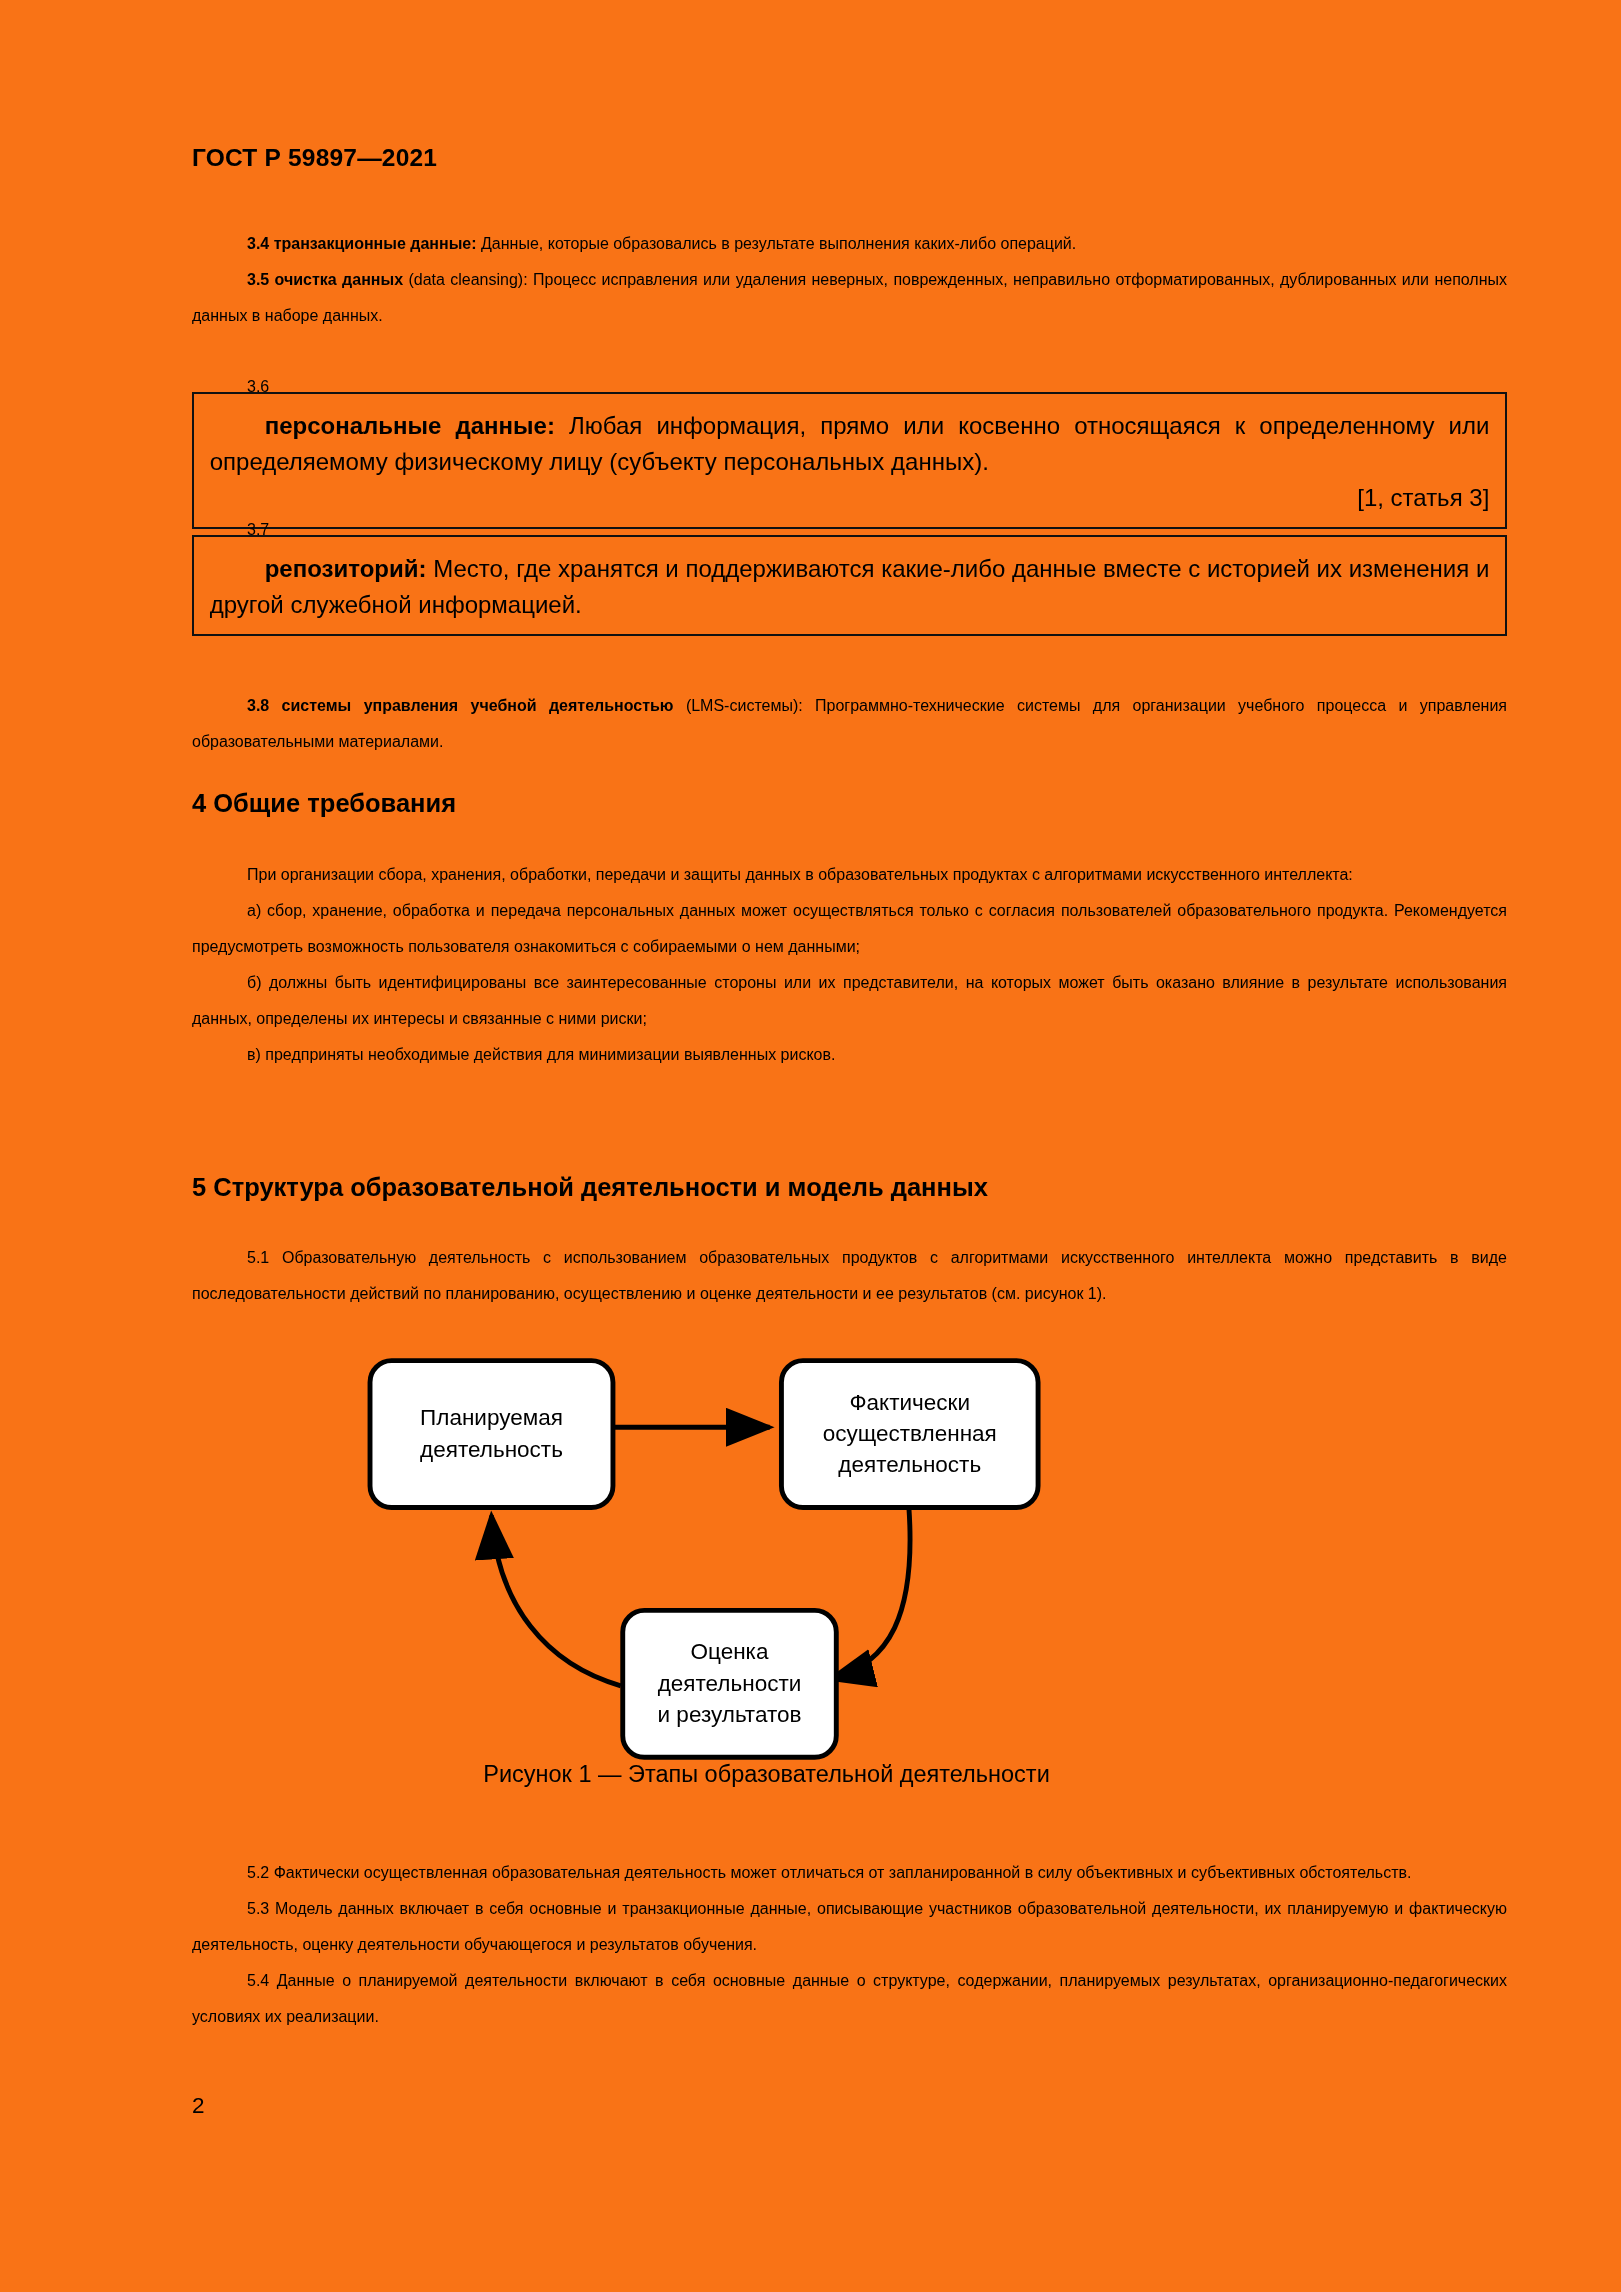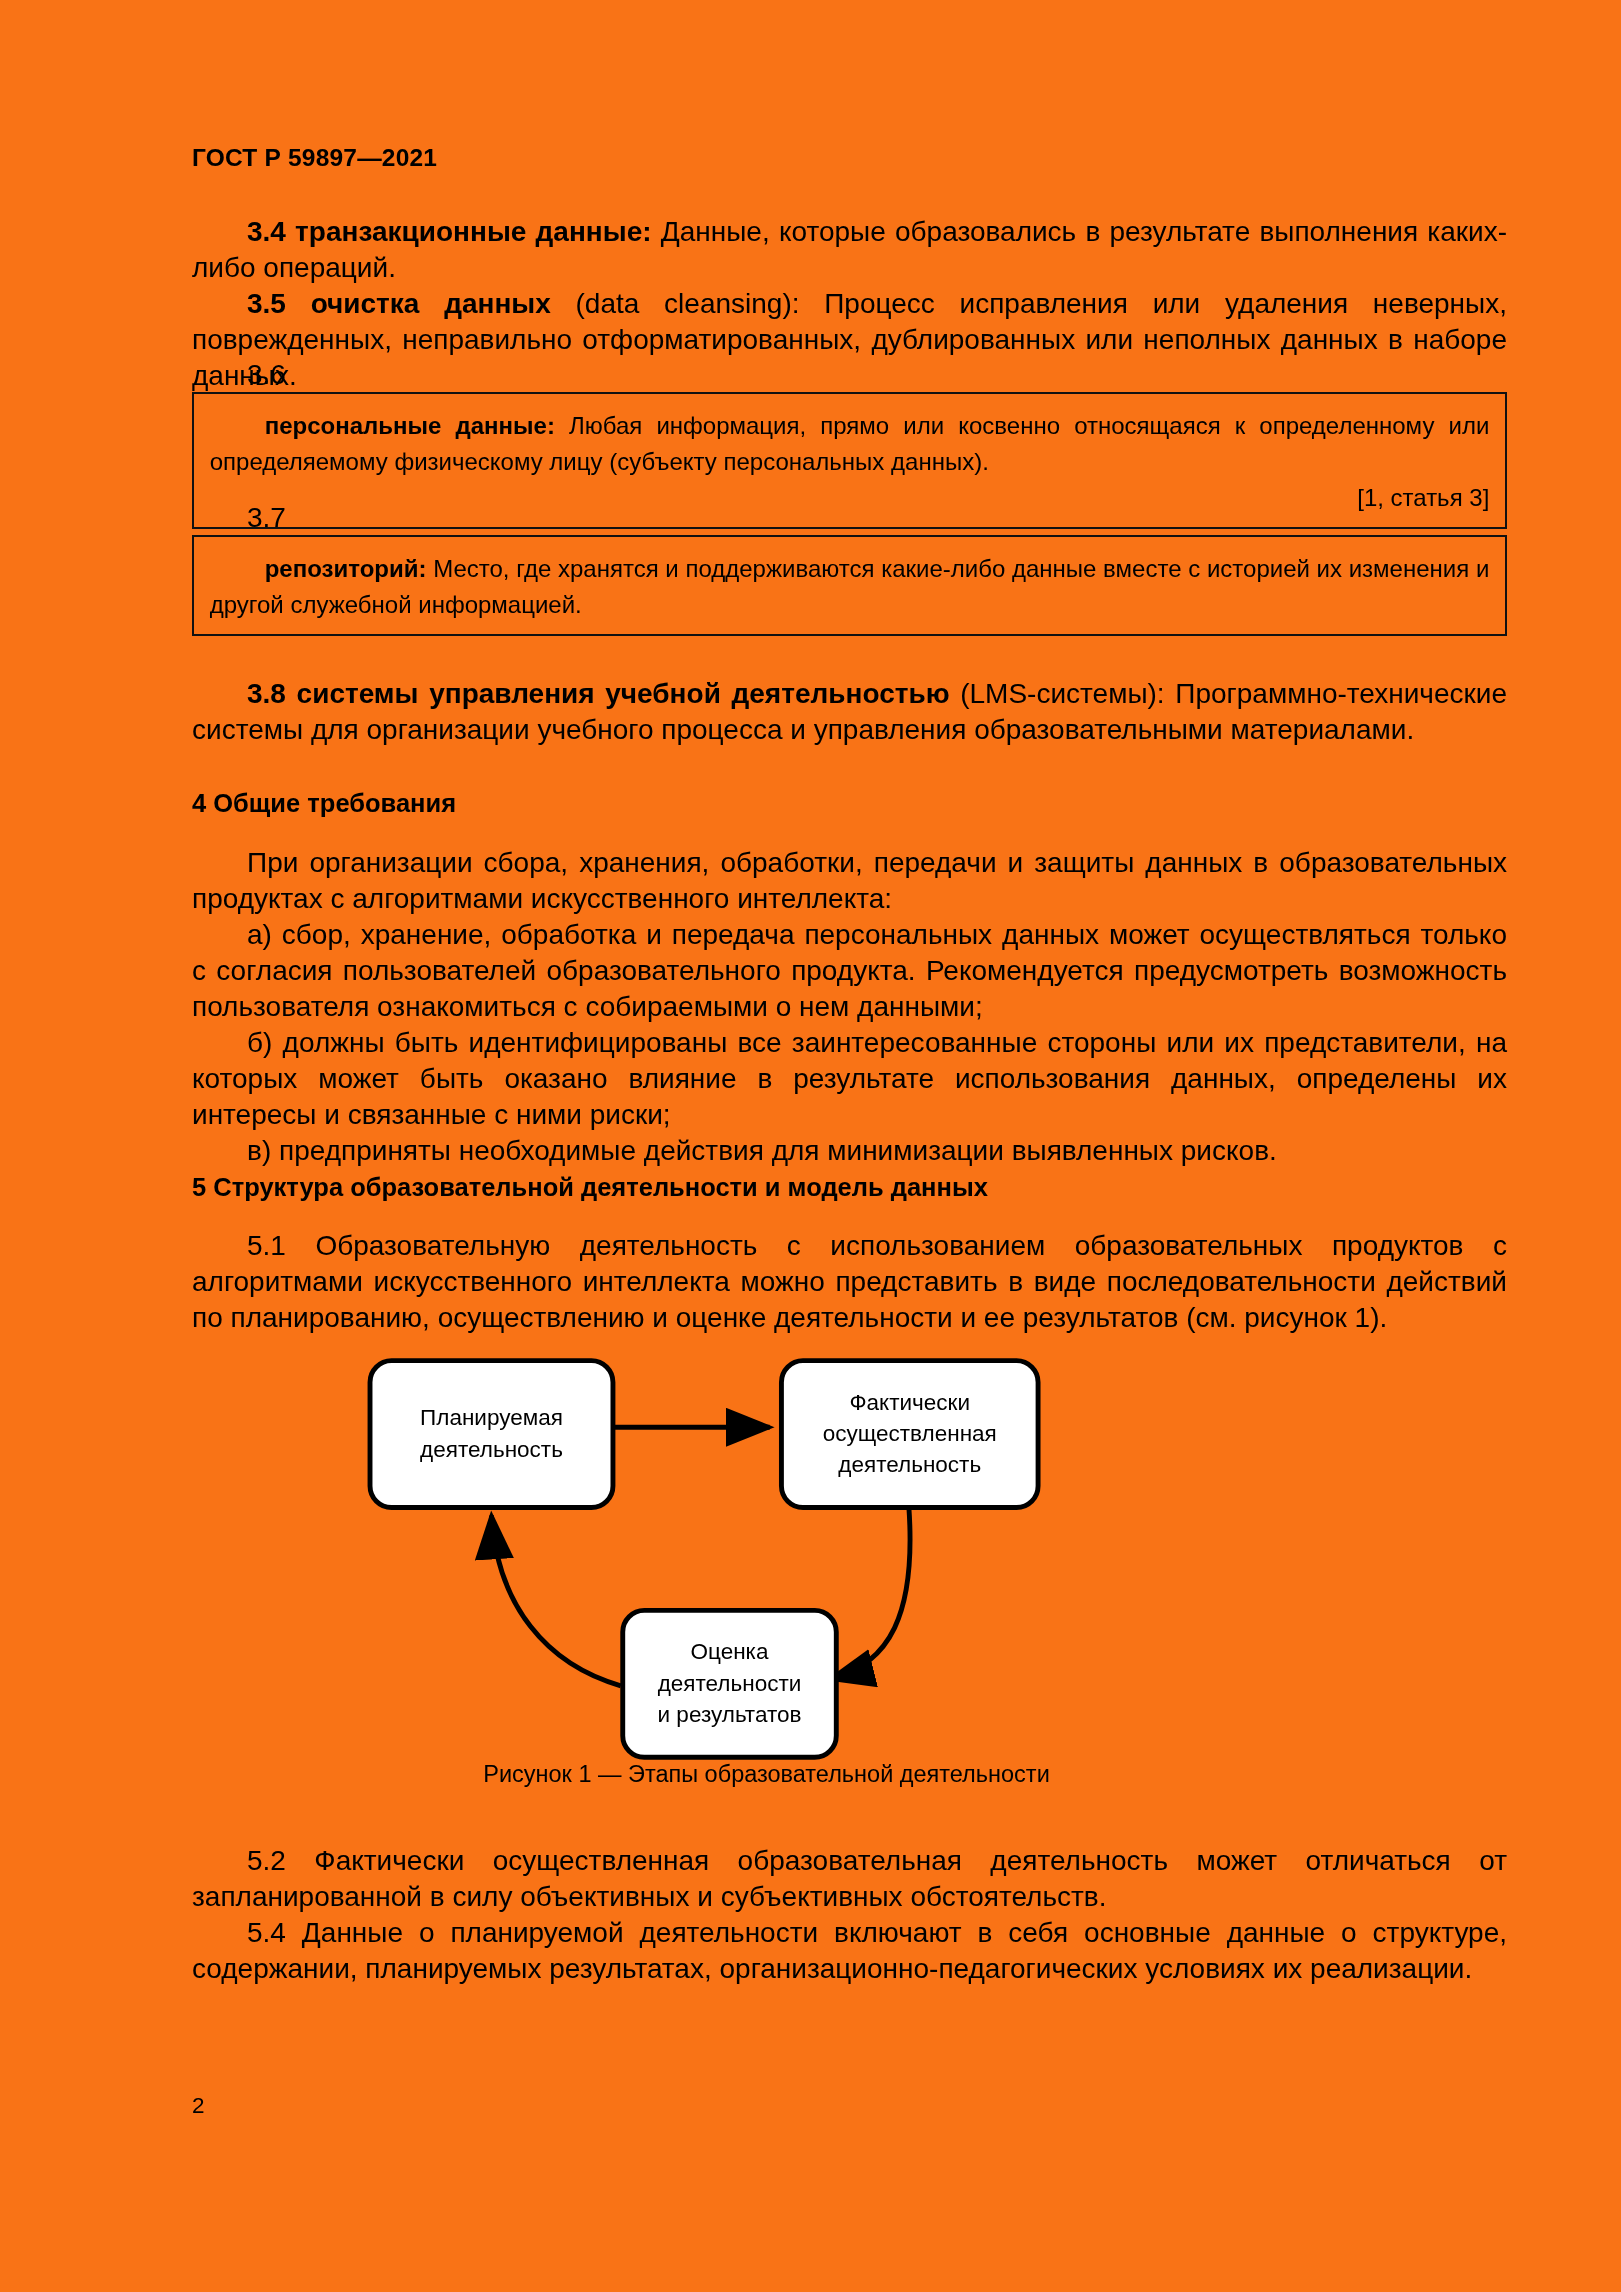--- a/index.html
+++ b/index.html
@@ -32,24 +32,25 @@
     font-weight: bold;
     letter-spacing: 0.2px;
     white-space: nowrap;
   }
 
   
   .body-block {
     position: absolute;
     left: 192px;
     width: 1315px;
-    font-size: 28px;
+    font-size: 16px;
     line-height: 36px;
     text-align: justify;
     text-justify: inter-word;
+    margin-top: 12px;
   }
   .body-block p {
     margin: 0;
   }
   .indent {
     text-indent: 55px;
   }
   b, .b {
     font-weight: bold;
   }
@@ -200,19 +201,20 @@
         <text class="node-text" x="377" y="357" text-anchor="middle">деятельности</text>
         <text class="node-text" x="377" y="389" text-anchor="middle">и результатов</text>
       </g>
     </svg>
   </div>
 
   <div class="fig-caption">Рисунок 1 — Этапы образовательной деятельности</div>
 
   <div class="body-block" style="top:1843px;">
     <p class="indent">5.2 Фактически осуществленная образовательная деятельность может отличаться от запланированной в силу объективных и субъективных обстоятельств.</p>
+    <p class="indent">5.3 Модель данных включает в себя основные и транзакционные данные, описывающие участников образовательной деятельности, их планируемую и фактическую деятельность, оценку деятельности обучающегося и результатов обучения.</p>
     <p class="indent">5.4 Данные о планируемой деятельности включают в себя основные данные о структуре, содержании, планируемых результатах, организационно-педагогических условиях их реализации.</p>
   </div>
 
   <div class="page-number">2</div>
 
 </div>
 
 
 </body></html>

